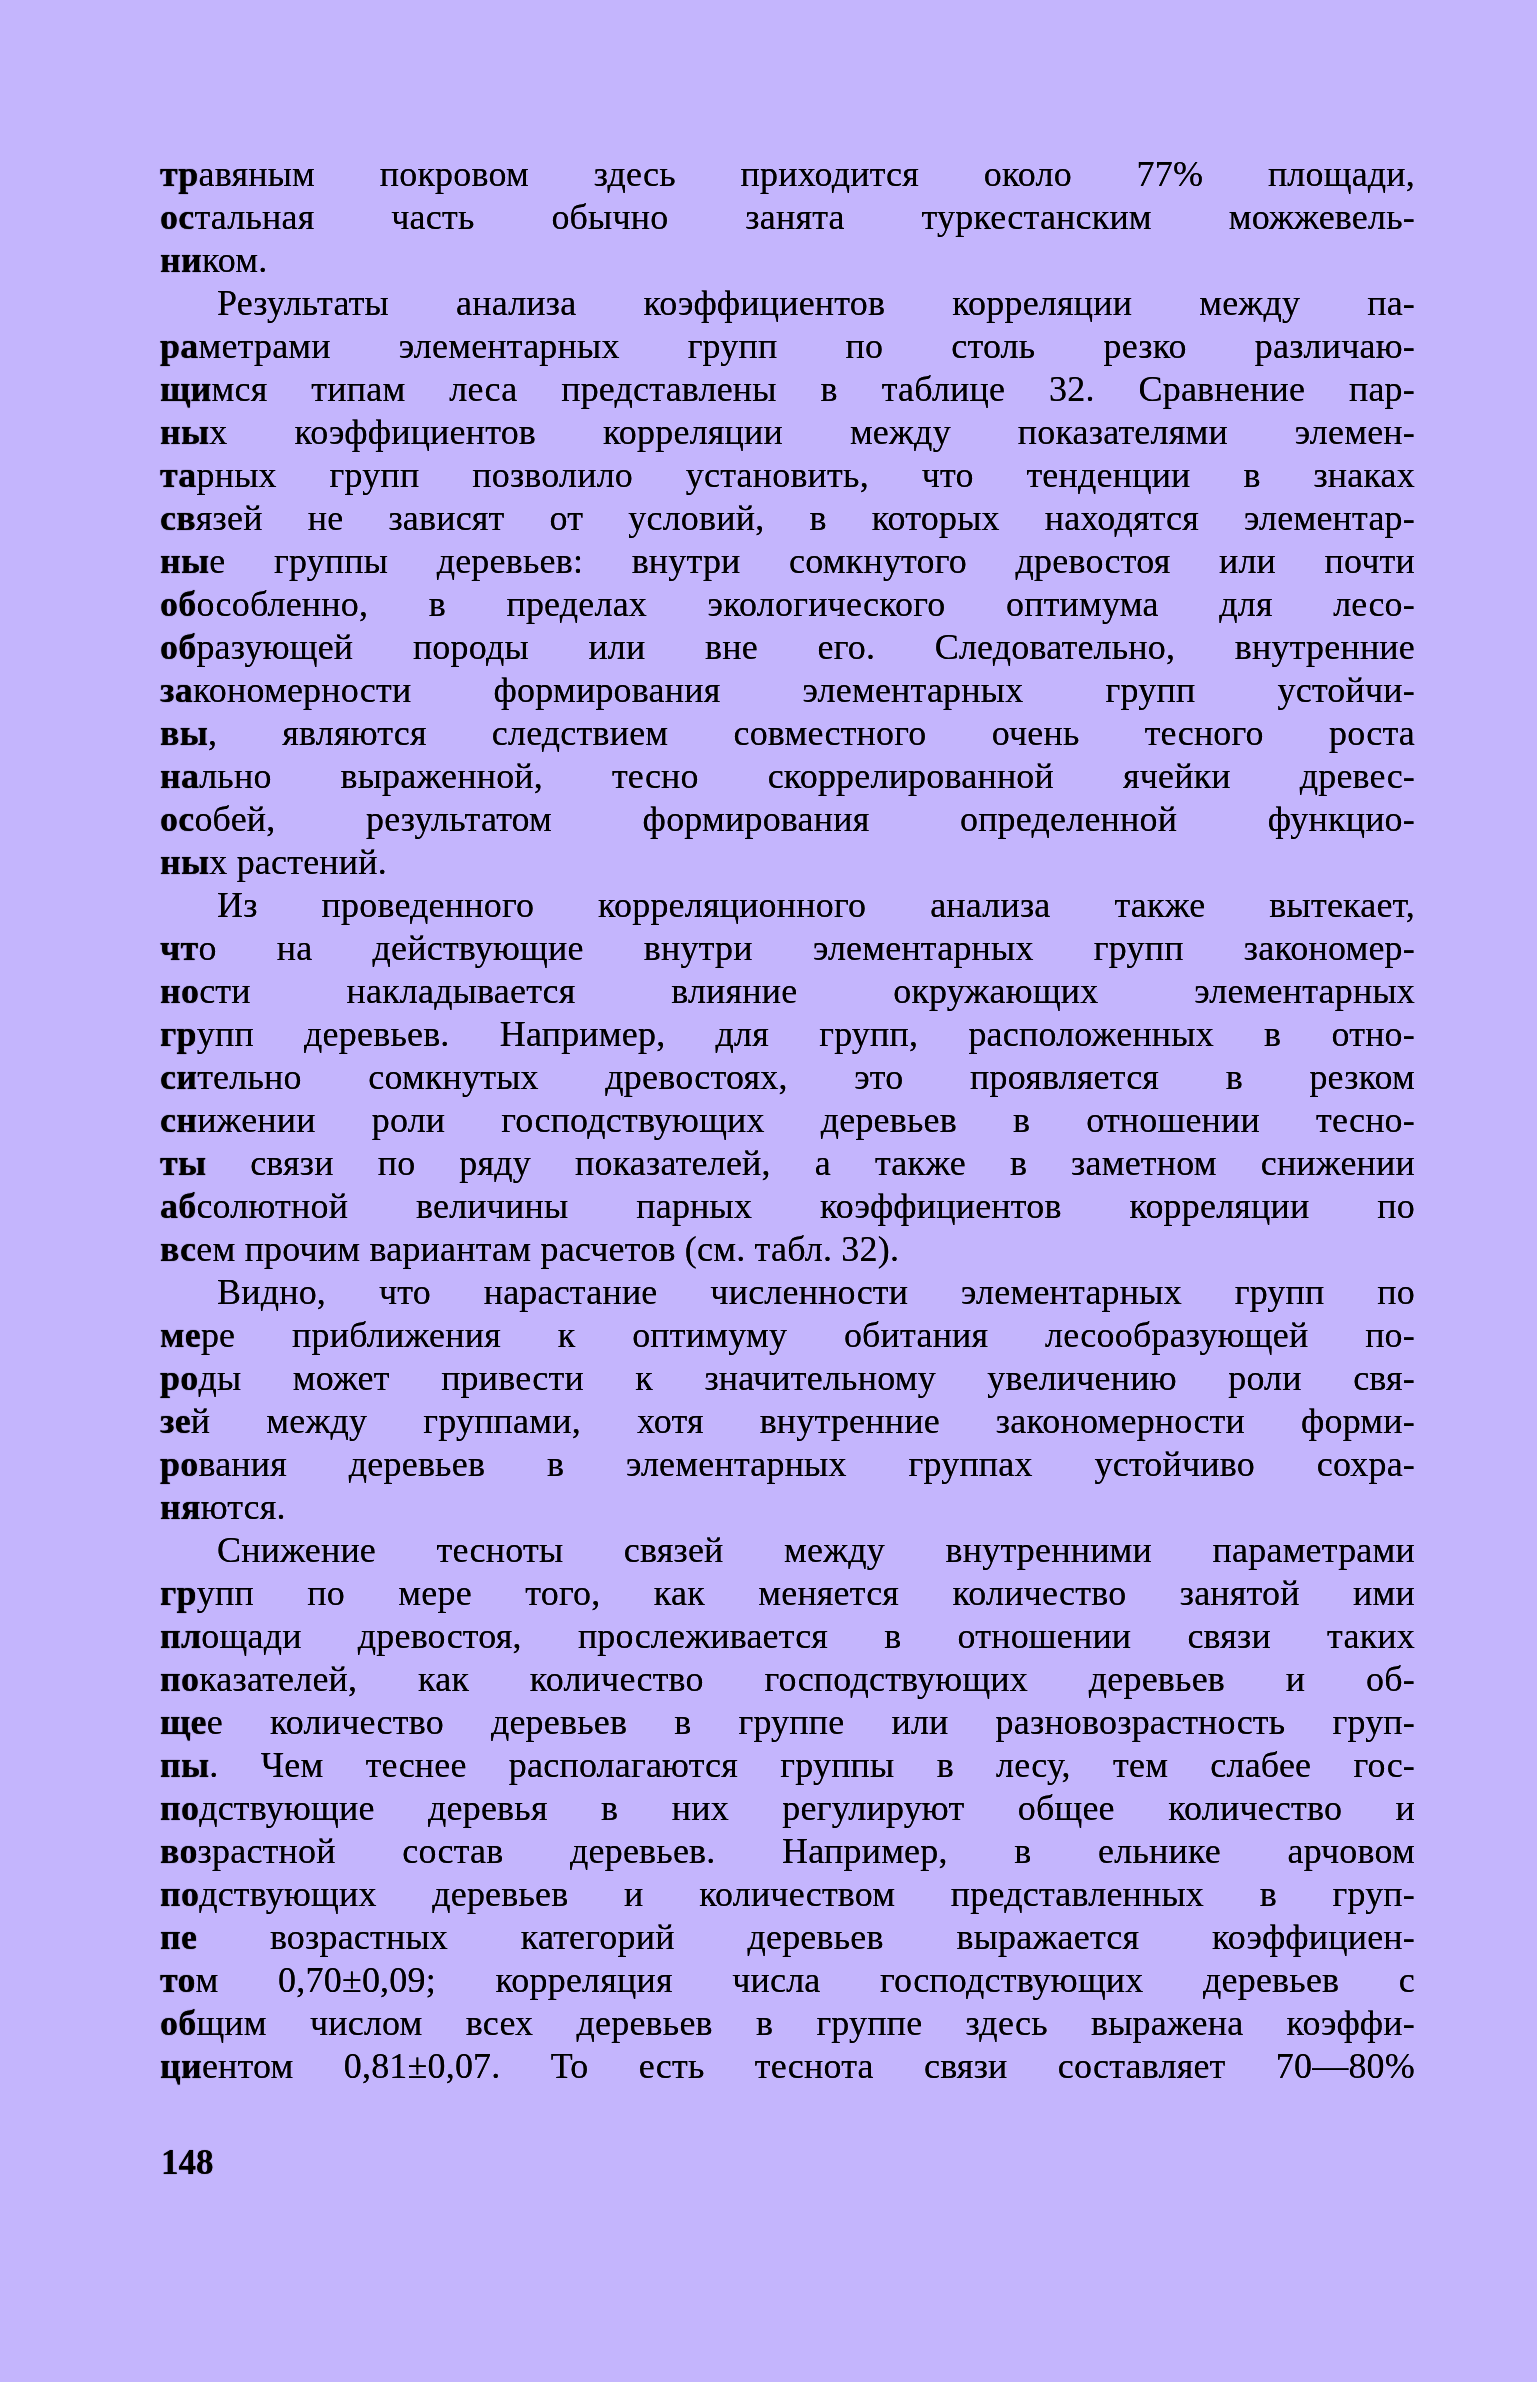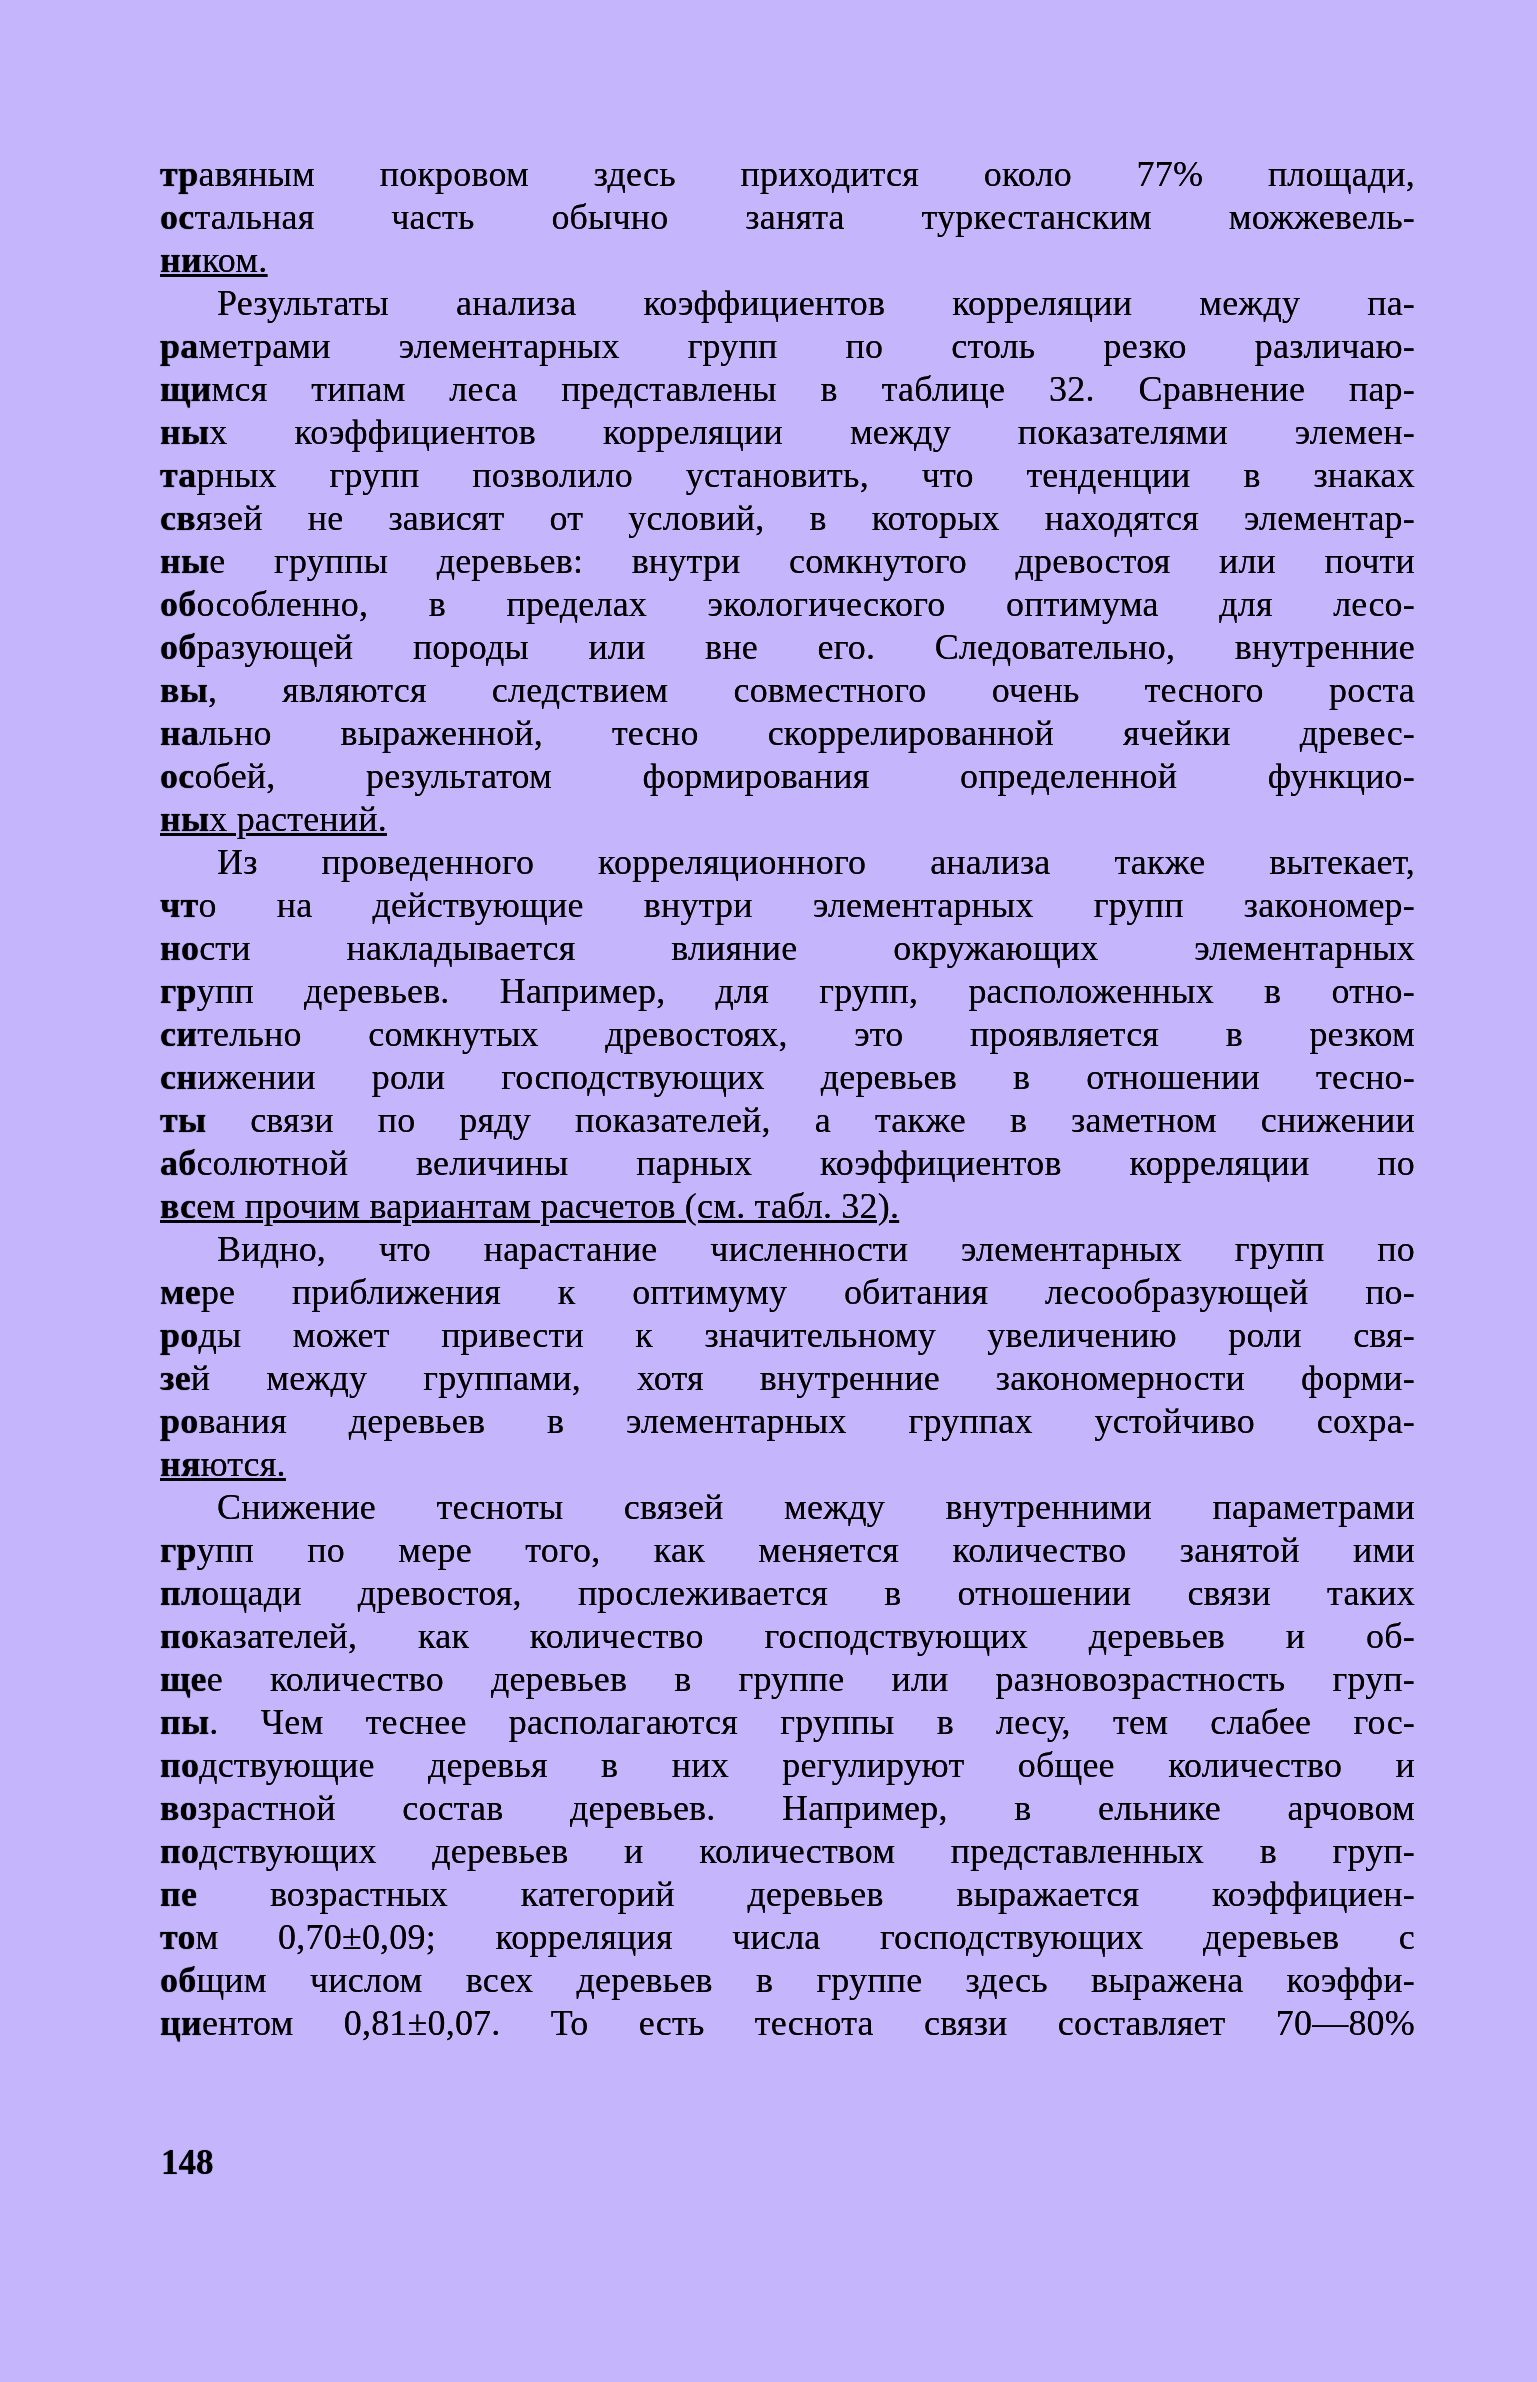--- a/index.html
+++ b/index.html
@@ -28,21 +28,20 @@
     height: 43px;
     text-align: justify;
     text-align-last: justify;
     text-shadow: 0 0 0.6px rgba(0,0,0,0.85);
     letter-spacing: 0.2px;
     overflow: visible;
   }
   .line.last {
     text-align: right;
     text-align-last: left;
-    text-decoration: underline;
   }
   .line.indent {
     text-indent: 57px;
   }
   .line b {
     font-weight: bold;
     text-shadow: 0 0 1px rgba(0,0,0,0.9);
   }
   .page-number {
     position: absolute;
@@ -64,20 +63,21 @@
       <div class="line last"><b>ни</b>ком.</div>
       <div class="line indent">Результаты анализа коэффициентов корреляции между па-</div>
       <div class="line"><b>ра</b>метрами элементарных групп по столь резко различаю-</div>
       <div class="line"><b>щи</b>мся типам леса представлены в таблице 32. Сравнение пар-</div>
       <div class="line"><b>ны</b>х коэффициентов корреляции между показателями элемен-</div>
       <div class="line"><b>та</b>рных групп позволило установить, что тенденции в знаках</div>
       <div class="line"><b>св</b>язей не зависят от условий, в которых находятся элементар-</div>
       <div class="line"><b>ны</b>е группы деревьев: внутри сомкнутого древостоя или почти</div>
       <div class="line"><b>об</b>особленно, в пределах экологического оптимума для лесо-</div>
       <div class="line"><b>об</b>разующей породы или вне его. Следовательно, внутренние</div>
+      <div class="line"><b>за</b>кономерности формирования элементарных групп устойчи-</div>
       <div class="line"><b>вы</b>, являются следствием совместного очень тесного роста</div>
       <div class="line"><b>на</b>льно выраженной, тесно скоррелированной ячейки древес-</div>
       <div class="line"><b>ос</b>обей, результатом формирования определенной функцио-</div>
       <div class="line last"><b>ны</b>х растений.</div>
       <div class="line indent">Из проведенного корреляционного анализа также вытекает,</div>
       <div class="line"><b>чт</b>о на действующие внутри элементарных групп закономер-</div>
       <div class="line"><b>но</b>сти накладывается влияние окружающих элементарных</div>
       <div class="line"><b>гр</b>упп деревьев. Например, для групп, расположенных в отно-</div>
       <div class="line"><b>си</b>тельно сомкнутых древостоях, это проявляется в резком</div>
       <div class="line"><b>сн</b>ижении роли господствующих деревьев в отношении тесно-</div>

